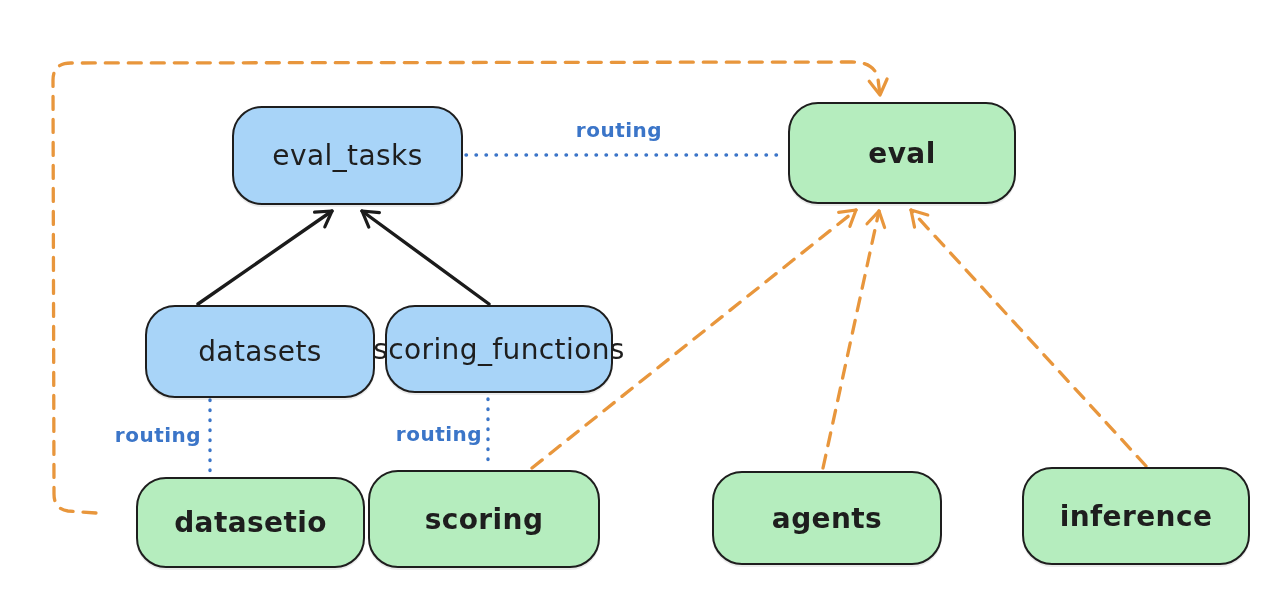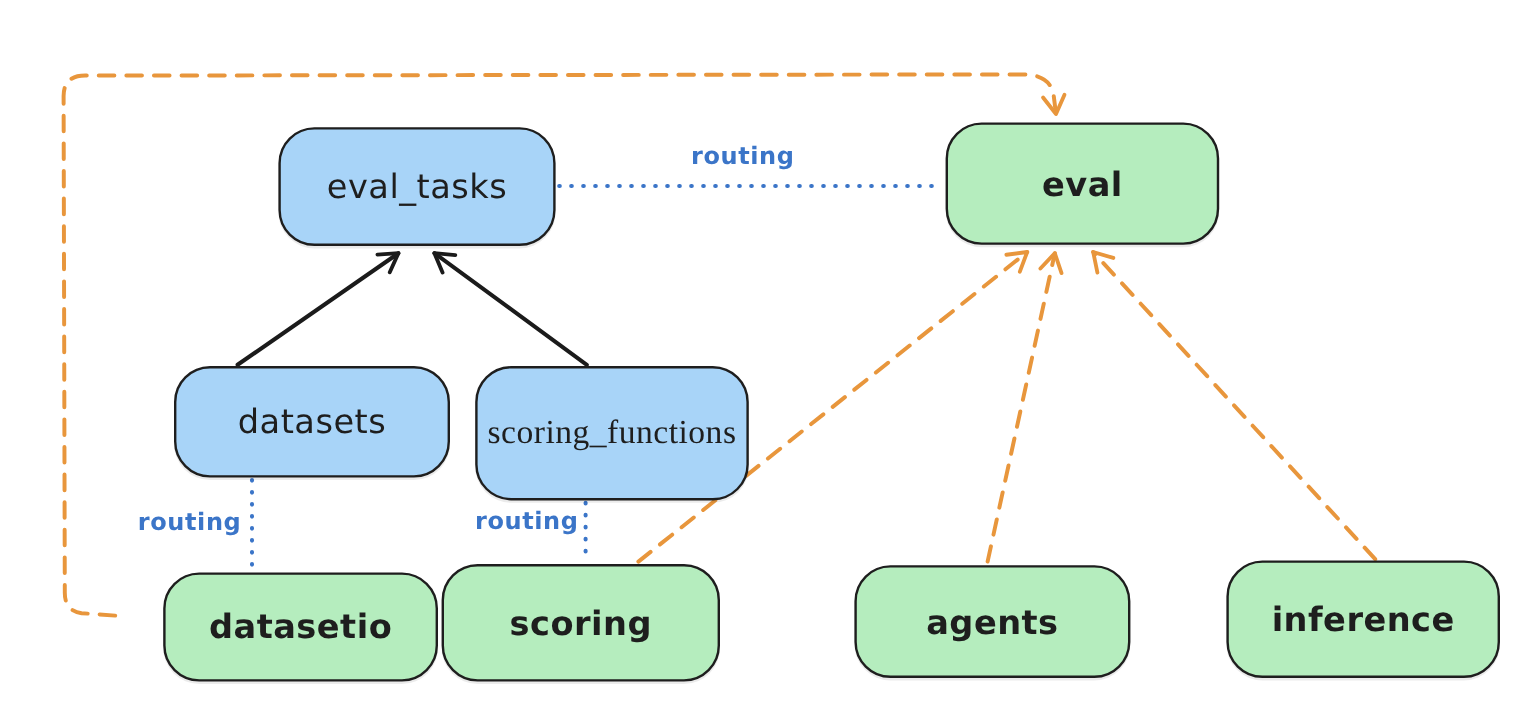--- a/index.html
+++ b/index.html
@@ -100,21 +100,21 @@
   </div>
 
   <div class="node green" style="left:788px;  top:102px; width:228px; height:102px;">
     <span>eval</span>
   </div>
 
   <div class="node blue" style="left:97px;   top:305px; width:230px; height:93px;margin-left:48px;">
     <span>datasets</span>
   </div>
 
-  <div class="node blue" style="left:396px;  top:305px; width:228px; height:112px;font-family:Liberation Serif, serif;">
+  <div class="node blue" style="left:385px;  top:305px; width:228px; height:88px;">
     <span>scoring_functions</span>
   </div>
 
   <div class="node green" style="left:96px;   top:477px; width:229px; height:91px;margin-left:40px;">
     <span>datasetio</span>
   </div>
 
   <div class="node green" style="left:368px;  top:470px; width:232px; height:98px;">
     <span>scoring</span>
   </div>

